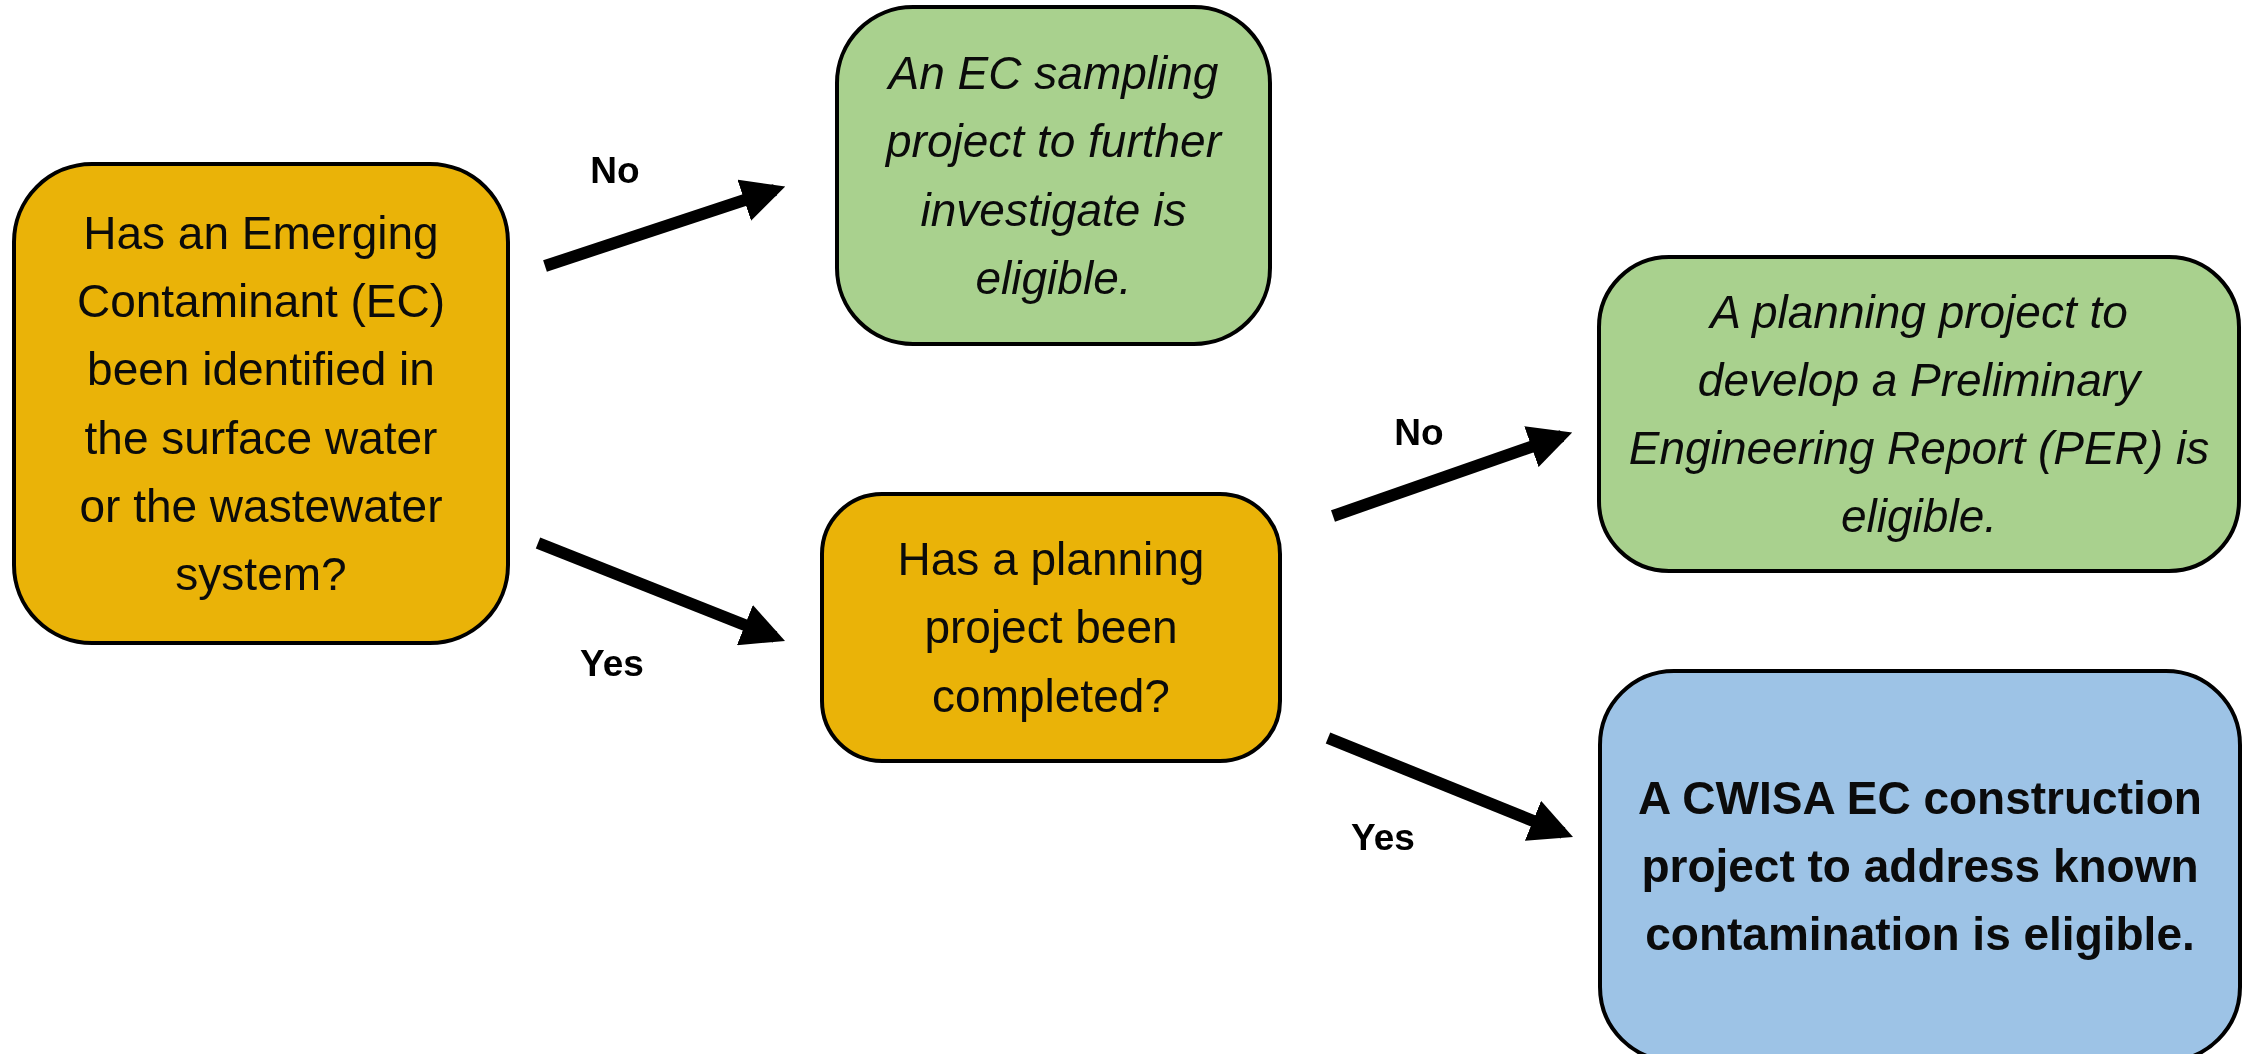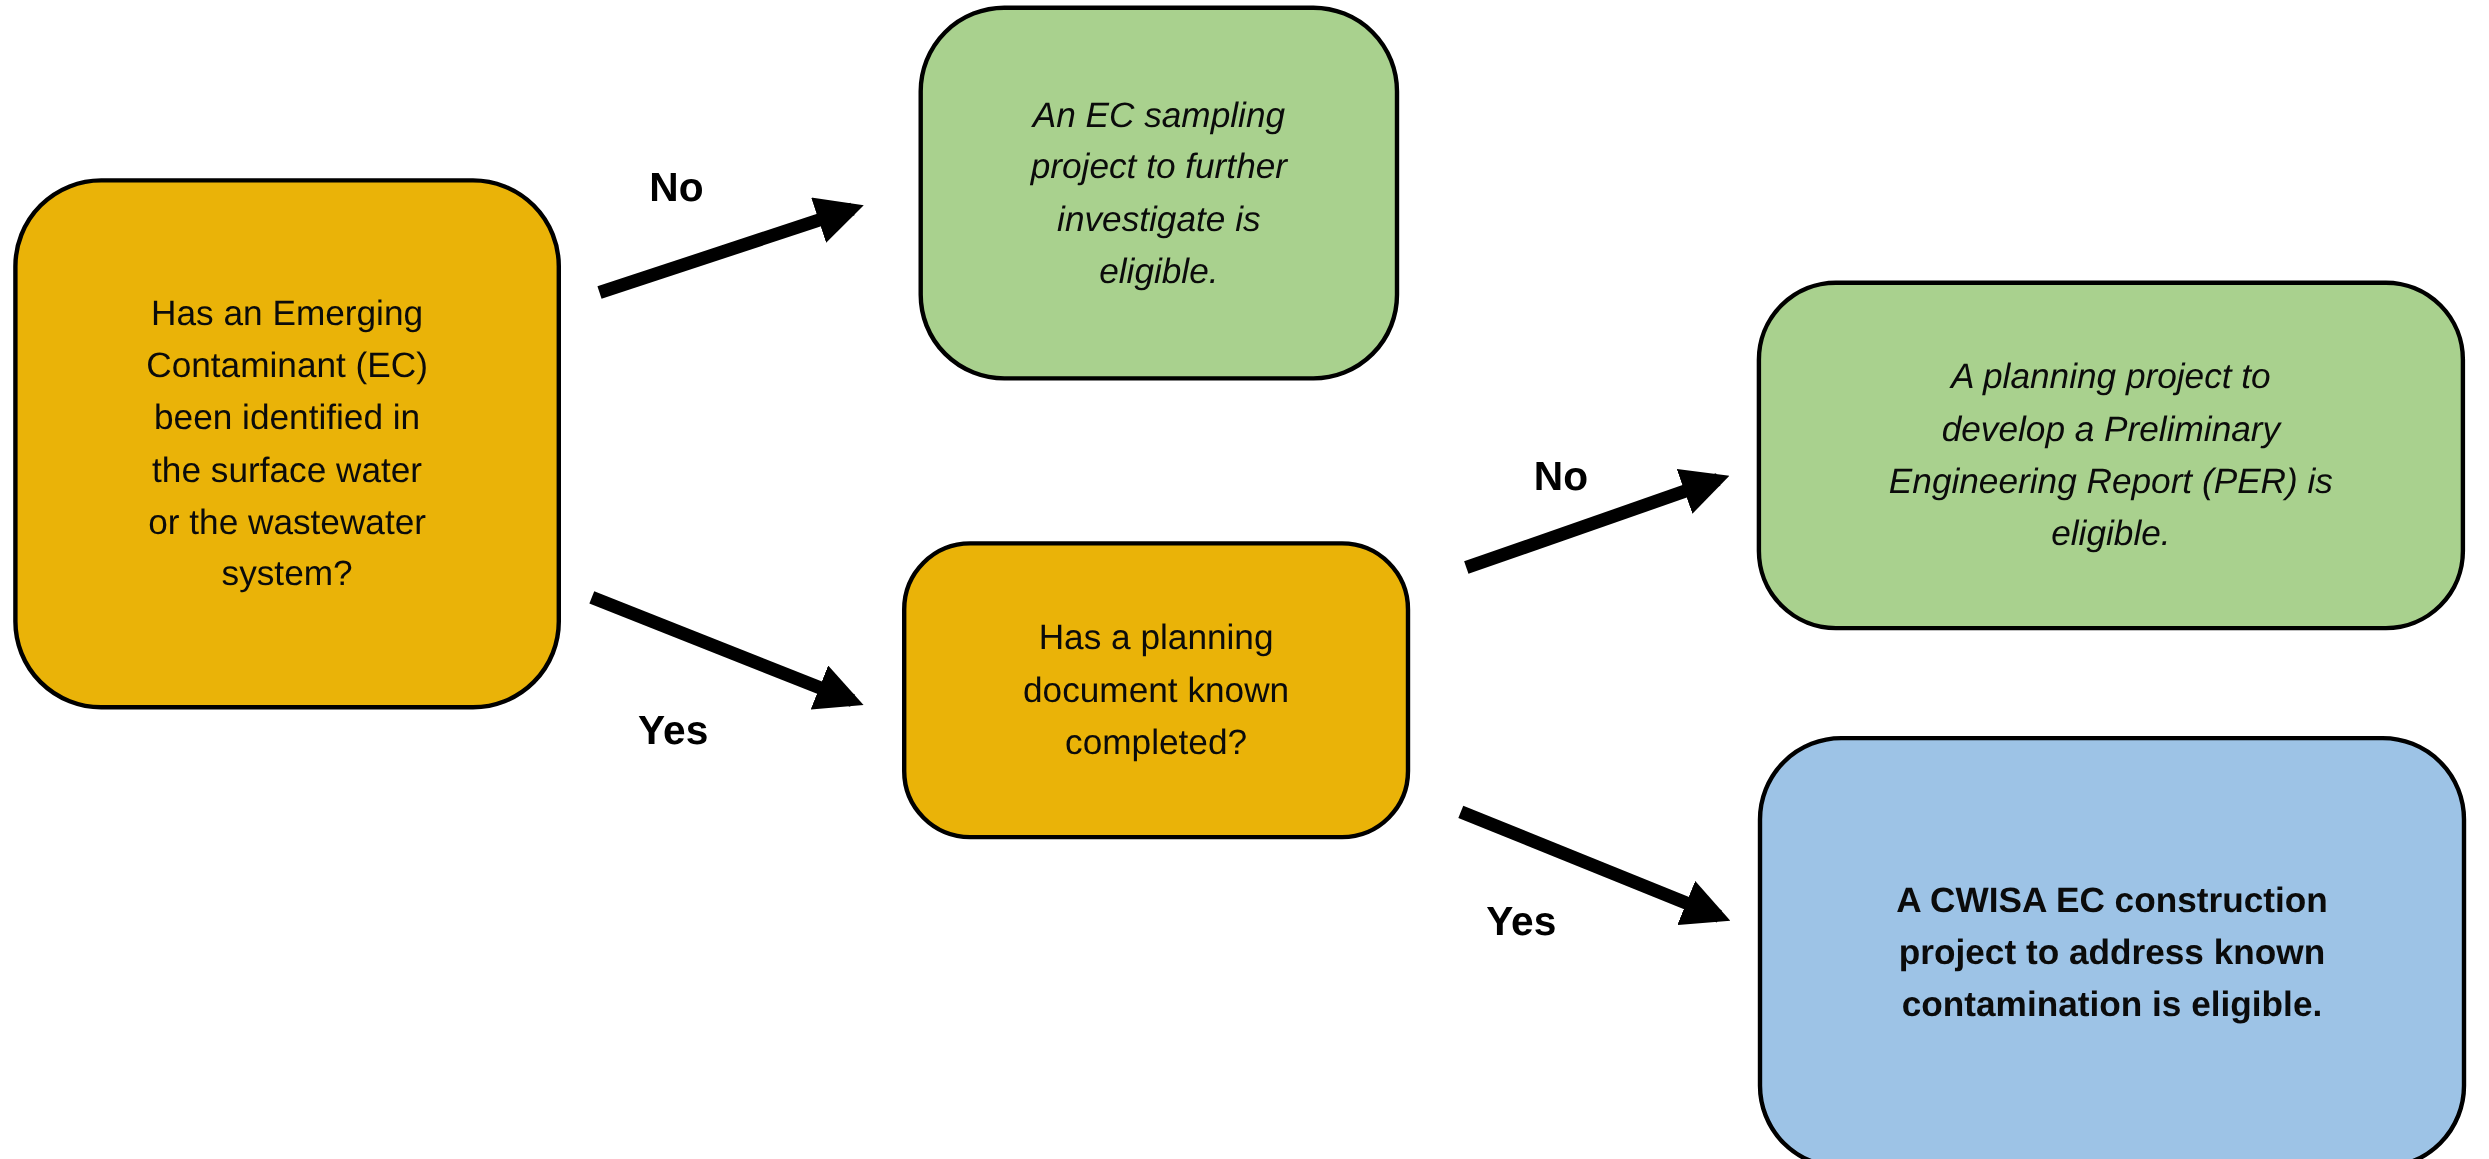--- a/index.html
+++ b/index.html
@@ -20,21 +20,21 @@
     position: absolute;
     box-sizing: border-box;
     border: 4px solid #000000;
     display: flex;
     align-items: center;
     justify-content: center;
     text-align: center;
   }
   .node-text {
     white-space: pre-line;
-    font-size: 32px;
+    font-size: 46px;
     line-height: 1.48;
   }
   .question {
     background: #eab308;
   }
   .outcome-green {
     background: #A9D18E;
   }
   .outcome-green .node-text {
     font-style: italic;
@@ -119,21 +119,21 @@
 
   <div class="node outcome-green" id="node-green1">
     <div class="node-text">An EC sampling
 project to further
 investigate is
 eligible.</div>
   </div>
 
   <div class="node question" id="node-q2">
     <div class="node-text">Has a planning
-document known
+project been
 completed?</div>
   </div>
 
   <div class="node outcome-green" id="node-green2">
     <div class="node-text">A planning project to
 develop a Preliminary
 Engineering Report (PER) is
 eligible.</div>
   </div>
 

